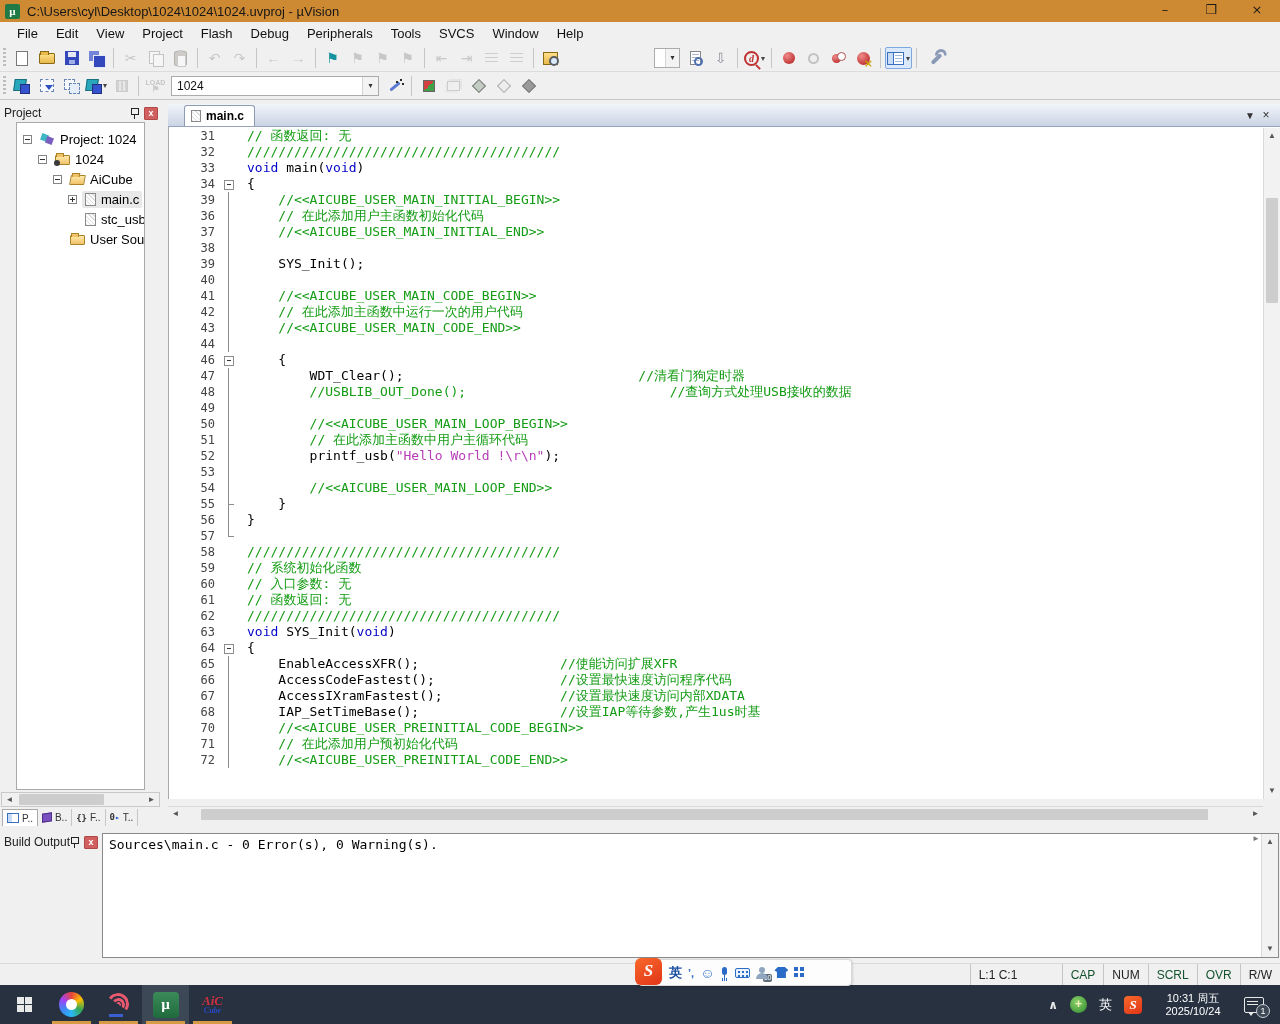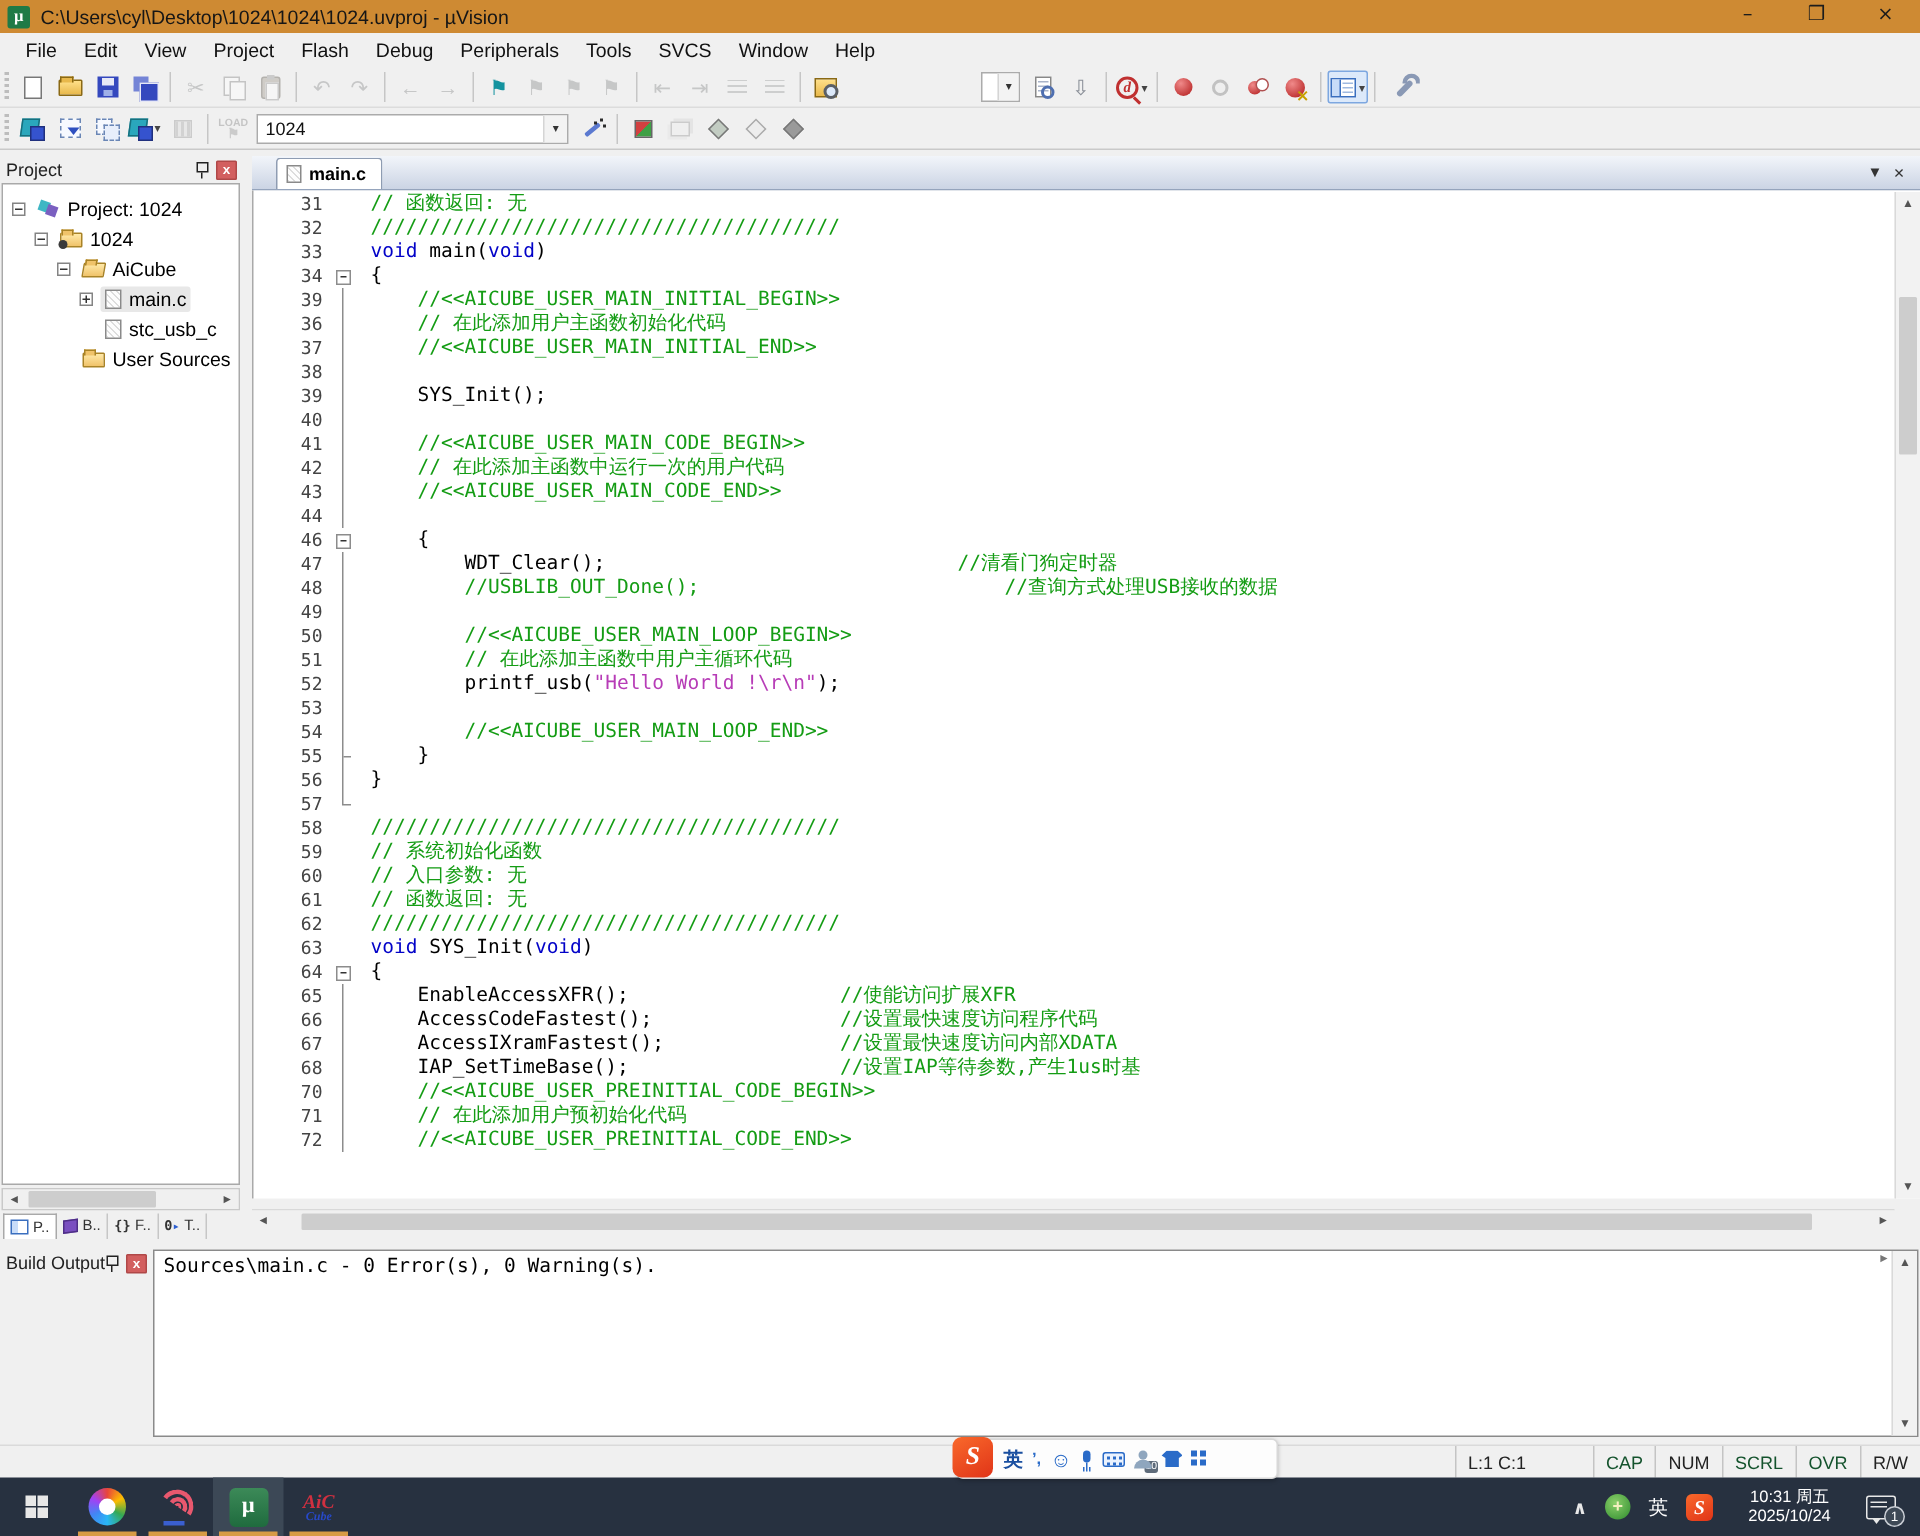--- a/index.html
+++ b/index.html
@@ -104,21 +104,21 @@
   .proj-panel{position:absolute;left:0;top:104px;width:161px;height:722px;background:#F0F0F0;
     display:flex;flex-direction:column;}
   .panel-hd{height:18px;background:#F0F0F0;display:flex;align-items:center;font-size:12px;color:#222;
     padding:0 3px 0 4px;flex:none;}
   .panel-hd .hd-sp{flex:1;}
   .pin{width:9px;height:11px;position:relative;margin-right:5px;}
   .pin::before{content:"";position:absolute;left:1px;top:0;width:6px;height:5px;border:1px solid #222;}
   .pin::after{content:"";position:absolute;left:4px;top:7px;width:1px;height:4px;background:#222;}
   .xbtn{width:14px;height:13px;background:#D25F5F;border:1px solid #B04848;color:#fff;
     font:bold 9px/11px "Liberation Sans",sans-serif;text-align:center;border-radius:1px;}
-  .tree{flex:1;background:#fff;border:1px solid #A9A9A9;margin:0 1px;overflow:hidden;padding-top:6px;}
+  .tree{flex:1;background:#fff;border:1px solid #A9A9A9;margin:0 16px;overflow:hidden;padding-top:6px;}
   .tree-row{height:20px;display:flex;align-items:center;font-size:13px;color:#000;white-space:nowrap;}
   .expander{width:9px;height:9px;border:1px solid #848484;background:#fff;flex:none;position:relative;margin-right:5px;}
   .expander::before{content:"";position:absolute;left:1px;top:3px;width:5px;height:1px;background:#333;}
   .expander.plus::after{content:"";position:absolute;left:3px;top:1px;width:1px;height:5px;background:#333;}
   .expander.none{visibility:hidden;}
   .tree-sel{display:flex;align-items:center;padding:1px 3px;border-radius:2px;}
   .tree-sel.selected{background:#E8E8E8;}
   .tree-ic{width:15px;height:13px;position:relative;margin-right:5px;flex:none;}
   .ti-target::before{content:"";position:absolute;left:1px;top:1px;width:7px;height:7px;background:#3FB6C4;transform:rotate(20deg);}
   .ti-target::after{content:"";position:absolute;left:6px;top:4px;width:7px;height:7px;background:#7A5FC0;transform:rotate(20deg);}

